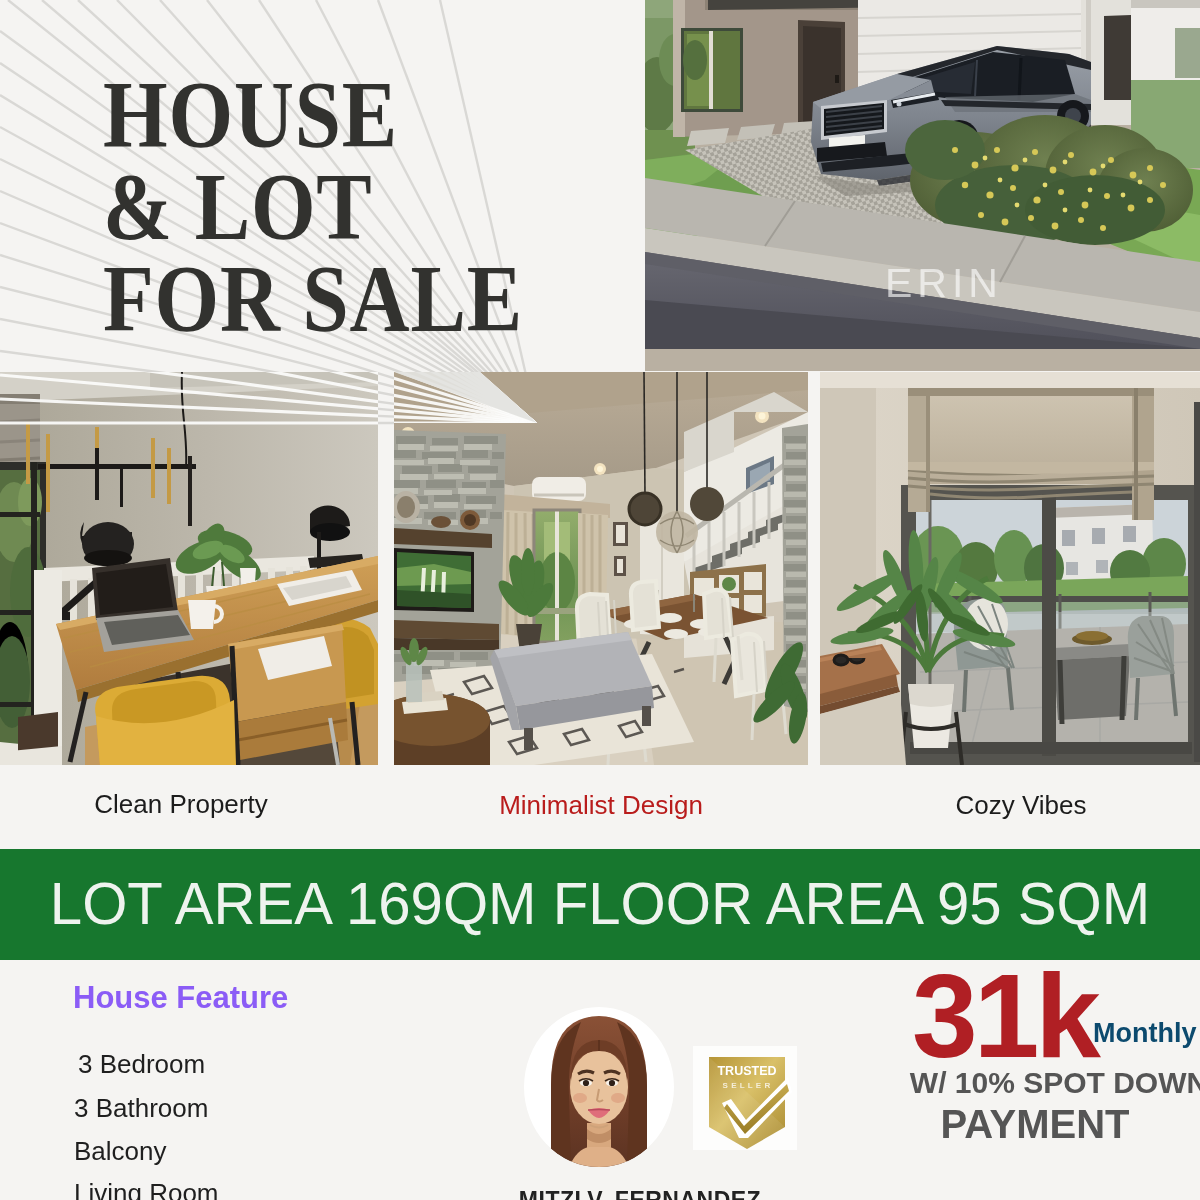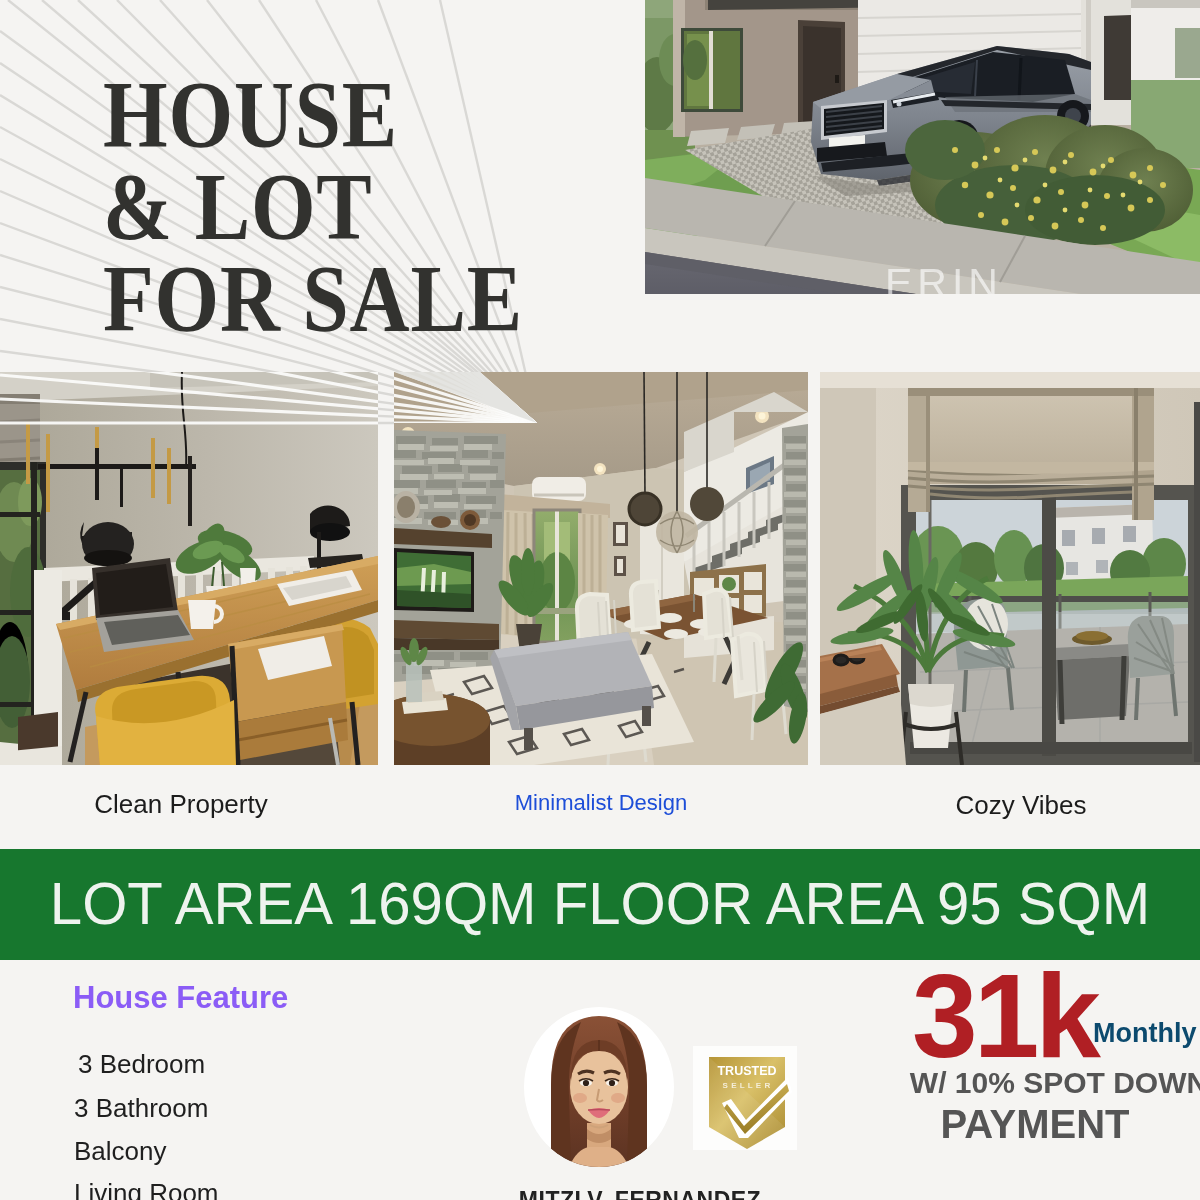--- a/index.html
+++ b/index.html
@@ -31,21 +31,21 @@
 <line x1="537" y1="423" x2="160" y2="0" stroke="#d9d8d5" stroke-width="2.4"></line>
 <line x1="537" y1="423" x2="207" y2="0" stroke="#d9d8d5" stroke-width="2.4"></line>
 <line x1="537" y1="423" x2="259" y2="0" stroke="#d9d8d5" stroke-width="2.4"></line>
 <line x1="537" y1="423" x2="316" y2="0" stroke="#d9d8d5" stroke-width="2.4"></line>
 <line x1="537" y1="423" x2="378" y2="0" stroke="#d9d8d5" stroke-width="2.4"></line>
 <line x1="537" y1="423" x2="440" y2="0" stroke="#d9d8d5" stroke-width="2.4"></line>
 </svg>
 
 <div class="abs" style="left:103px;top:69px;font-family:'Liberation Serif',serif;font-weight:bold;color:#32322f;font-size:96px;line-height:92px;letter-spacing:1px;transform:scaleX(0.865);transform-origin:0 0;">HOUSE<br>&amp; LOT<br>FOR SALE</div>
 
-<div id="photo1" class="abs" style="left:645px;top:0;width:555px;height:294px;background:#b9b0a2;overflow:hidden;">
+<div id="photo1" class="abs" style="left:645px;top:0;width:555px;height:371px;background:#b9b0a2;overflow:hidden;">
 <svg width="555" height="349" viewBox="0 0 555 349">
 <defs>
 <pattern id="checker" width="16" height="16" patternUnits="userSpaceOnUse" patternTransform="rotate(-18) scale(0.45)">
   <rect width="16" height="16" fill="#c6c3ba"></rect>
   <rect width="8" height="8" fill="#a5a299"></rect>
   <rect x="8" y="8" width="8" height="8" fill="#a5a299"></rect>
 </pattern>
 <radialGradient id="bushg" cx="50%" cy="40%" r="70%">
   <stop offset="0%" stop-color="#6f8050"></stop>
           <stop offset="100%" stop-color="#4b5a32"></stop>
@@ -856,21 +856,21 @@
 <line x1="537" y1="423" x2="259" y2="0" stroke="#fcfcfb" stroke-width="3.2" stroke-opacity="0.93"></line>
 <line x1="537" y1="423" x2="316" y2="0" stroke="#fcfcfb" stroke-width="3.2" stroke-opacity="0.93"></line>
 <line x1="537" y1="423" x2="378" y2="0" stroke="#fcfcfb" stroke-width="3.2" stroke-opacity="0.93"></line>
 <line x1="537" y1="423" x2="440" y2="0" stroke="#fcfcfb" stroke-width="3.2" stroke-opacity="0.93"></line>
 </g>
 <polygon points="394,372 480,372 537,423" fill="#e2e2df" fill-opacity="0.93"></polygon>
 </svg>
 
 <div class="abs" style="left:-8px;top:789px;width:378px;text-align:center;font-size:26px;color:#1c1c1c;">Clean Property</div>
 
-<div class="abs" style="left:394px;top:790px;width:414px;text-align:center;font-size:22px;color:#1d4ed8;">Minimalist Design</div>
+<div class="abs" style="left:394px;top:790px;width:414px;text-align:center;font-size:26px;color:#b91c1c;">Minimalist Design</div>
 
 <div class="abs" style="left:831px;top:790px;width:380px;text-align:center;font-size:26px;color:#1c1c1c;">Cozy Vibes</div>
 
 <div class="abs" style="left:0;top:849px;width:1200px;height:111px;background:#17772e;"></div>
 
 <div class="abs" style="left:0;top:870px;width:1200px;text-align:center;font-size:59px;color:#eef3ee;white-space:nowrap;transform:scaleX(0.985);transform-origin:600px 0;">LOT AREA 169QM FLOOR AREA 95 SQM</div>
 
 <div class="abs" style="left:73px;top:980px;font-size:31px;font-weight:bold;color:#8b5cf6;">House Feature</div>
 
 <div class="abs" style="left:78px;top:1049px;font-size:26px;color:#1f1f1f;">3 Bedroom</div>

